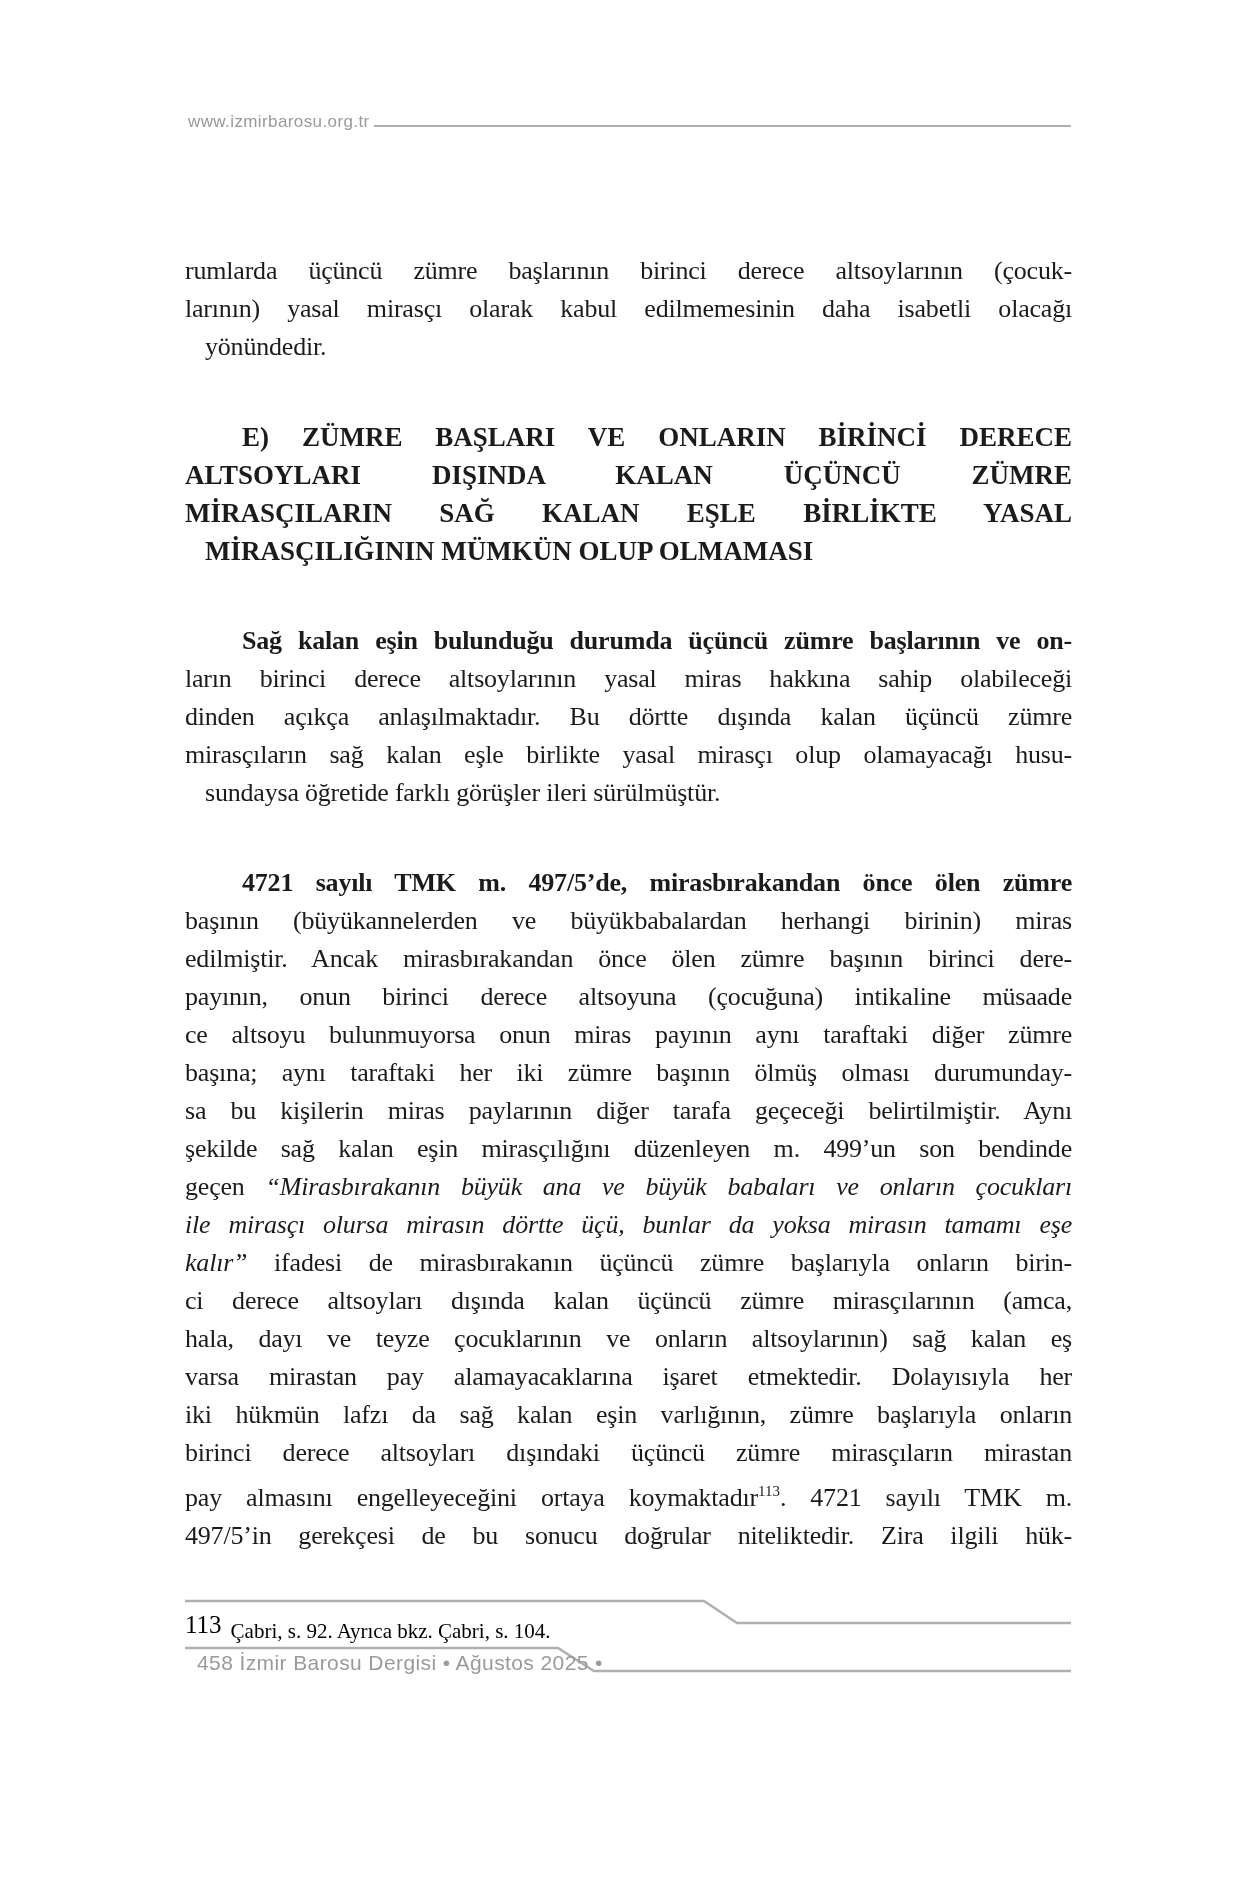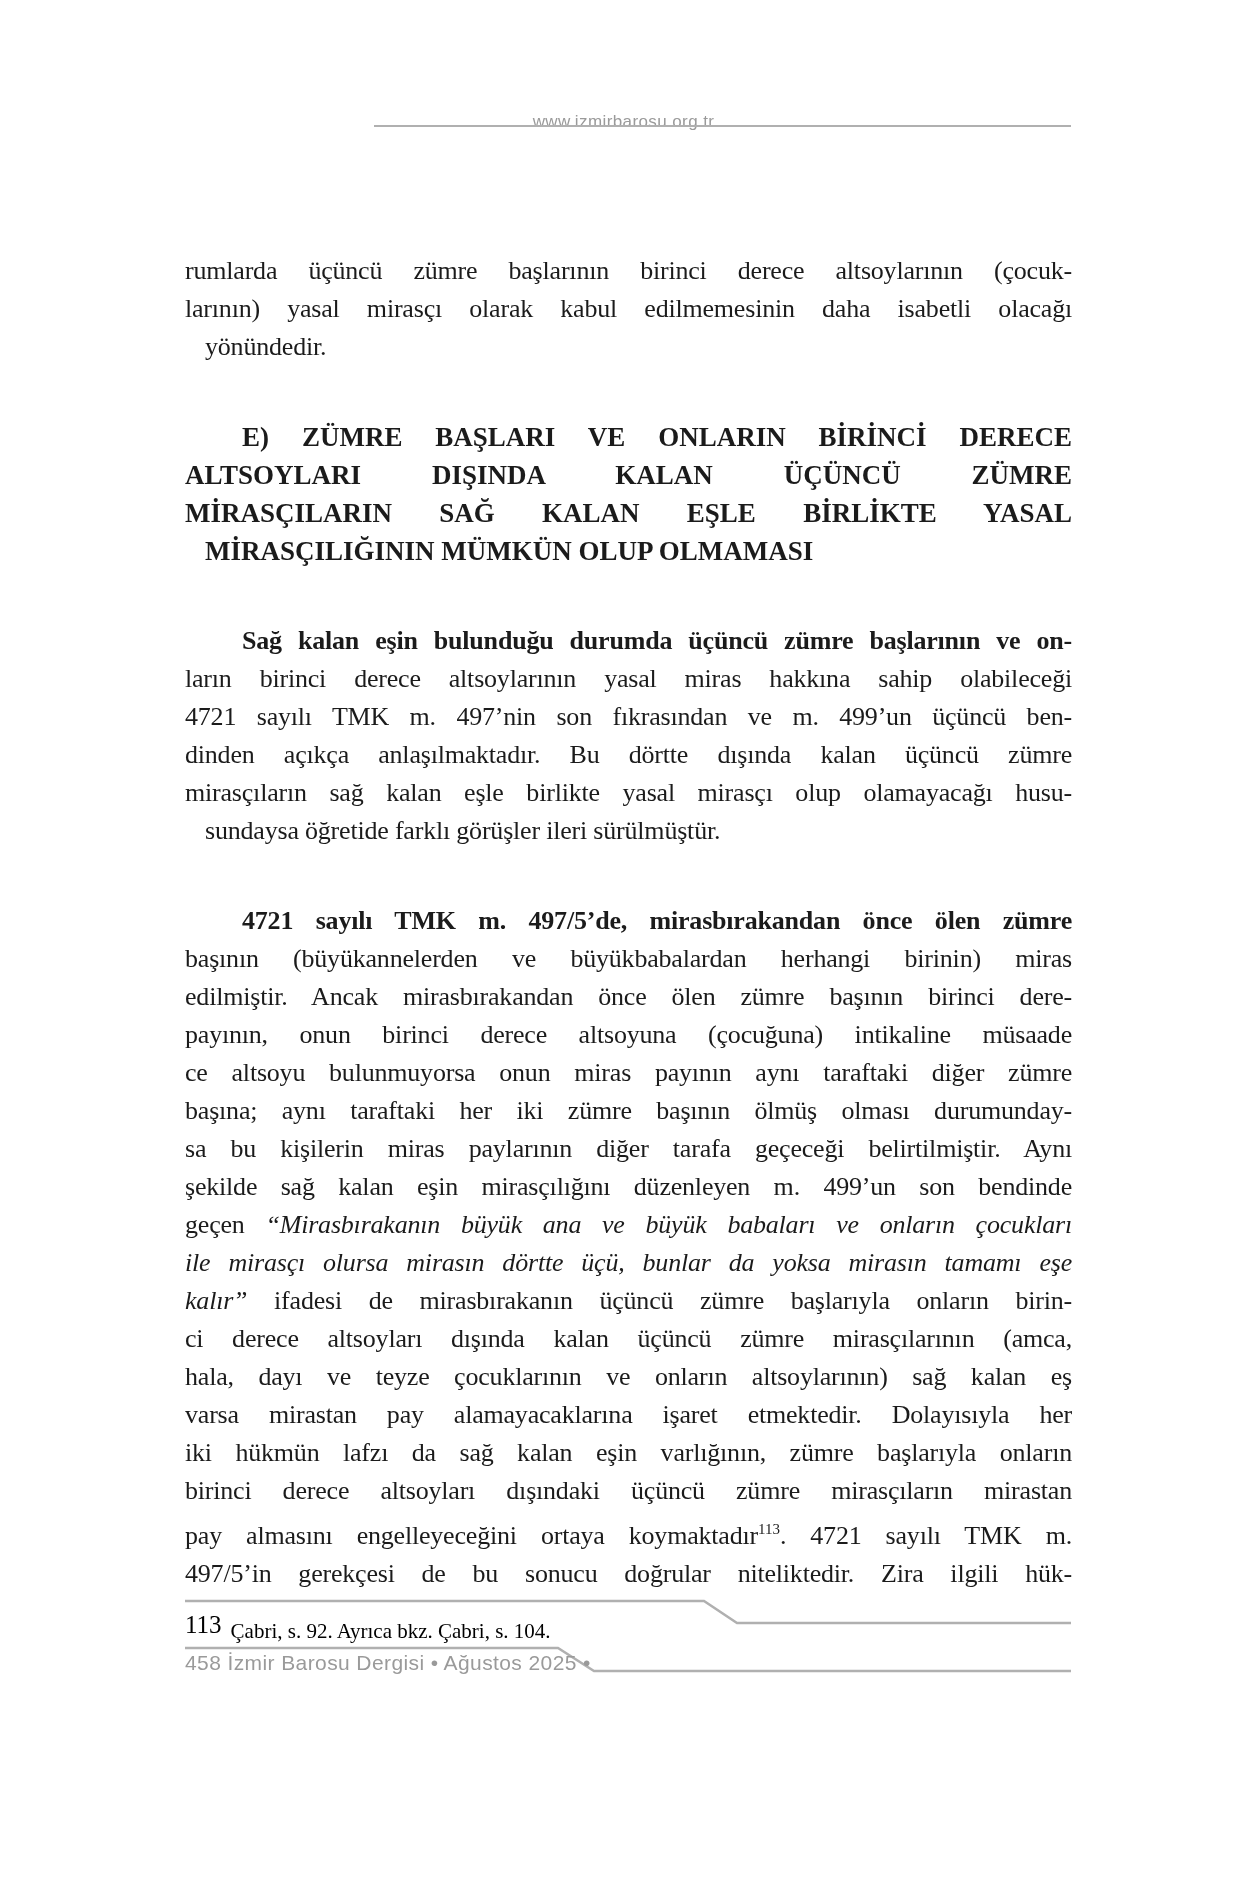--- a/index.html
+++ b/index.html
@@ -6,21 +6,21 @@
   .page{
     position:relative;
     width:1260px;height:1890px;
     background:#ffffff;
     overflow:hidden;
     font-family:"Liberation Serif","DejaVu Serif",serif;
     color:#1b1b1b;
   }
   
   .header{
-    position:absolute;left:180px;top:112px;width:887px;height:26px;text-align:center;
+    position:absolute;left:188px;top:112px;width:887px;height:26px;
   }
   .header-url{
     font-family:"Liberation Sans","DejaVu Sans",sans-serif;
     font-size:17px;letter-spacing:.4px;color:#9a9a9a;
   }
   
   .rules{position:absolute;left:0;top:0;pointer-events:none;}
   
   .article{
     position:absolute;left:185px;top:252px;width:887px;
@@ -47,21 +47,21 @@
     letter-spacing:0;
   }
   
   .footnote{
     position:absolute;left:185px;top:1610px;width:887px;
     font-size:21px;color:#000000;line-height:30px;
   }
   .fn-num{font-size:25px;vertical-align:5px;margin-right:9px;}
   
   .footer{
-    position:absolute;left:185px;top:1651px;width:887px;
+    position:absolute;left:197px;top:1651px;width:887px;
     font-family:"Liberation Sans","DejaVu Sans",sans-serif;
     font-size:21px;letter-spacing:.4px;color:#9a9a9a;
   }
 </style>
 </head>
 <body>
 
 <div class="page">
 
   <div class="header">
@@ -82,21 +82,20 @@
       </div>
       <div class="para heading">
         <div class="line indent"><span>E) ZÜMRE BAŞLARI VE ONLARIN BİRİNCİ DERECE</span></div>
         <div class="line"><span>ALTSOYLARI DIŞINDA KALAN ÜÇÜNCÜ ZÜMRE</span></div>
         <div class="line"><span>MİRASÇILARIN SAĞ KALAN EŞLE BİRLİKTE YASAL</span></div>
         <div class="line last"><span>MİRASÇILIĞININ MÜMKÜN OLUP OLMAMASI</span></div>
       </div>
       <div class="para">
         <div class="line indent"><span>Sağ kalan eşin bulunduğu durumda üçüncü zümre başlarının ve on-</span></div>
         <div class="line"><span>ların birinci derece altsoylarının yasal miras hakkına sahip olabileceği</span></div>
-        <div class="line"><span>4721 sayılı TMK m. 497’nin son fıkrasından ve m. 499’un üçüncü ben-</span></div>
         <div class="line"><span>dinden açıkça anlaşılmaktadır. Bu dörtte dışında kalan üçüncü zümre</span></div>
         <div class="line"><span>mirasçıların sağ kalan eşle birlikte yasal mirasçı olup olamayacağı husu-</span></div>
         <div class="line last"><span>sundaysa öğretide farklı görüşler ileri sürülmüştür.</span></div>
       </div>
       <div class="para">
         <div class="line indent"><span>4721 sayılı TMK m. 497/5’de, mirasbırakandan önce ölen zümre</span></div>
         <div class="line"><span>başının (büyükannelerden ve büyükbabalardan herhangi birinin) miras</span></div>
         <div class="line"><span>edilmiştir. Ancak mirasbırakandan önce ölen zümre başının birinci dere-</span></div>
         <div class="line"><span>payının, onun birinci derece altsoyuna (çocuğuna) intikaline müsaade</span></div>
         <div class="line"><span>ce altsoyu bulunmuyorsa onun miras payının aynı taraftaki diğer zümre</span></div>

